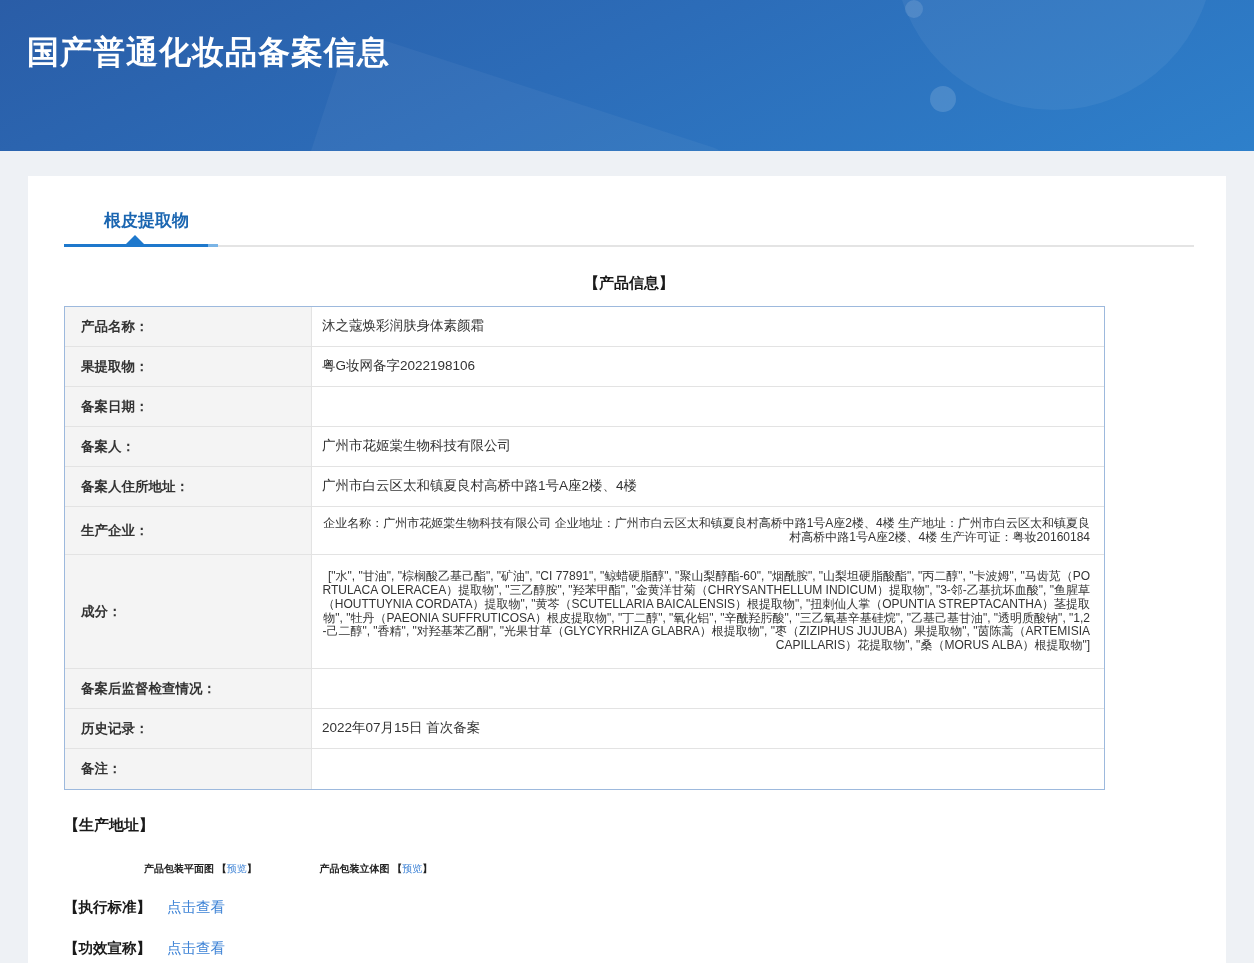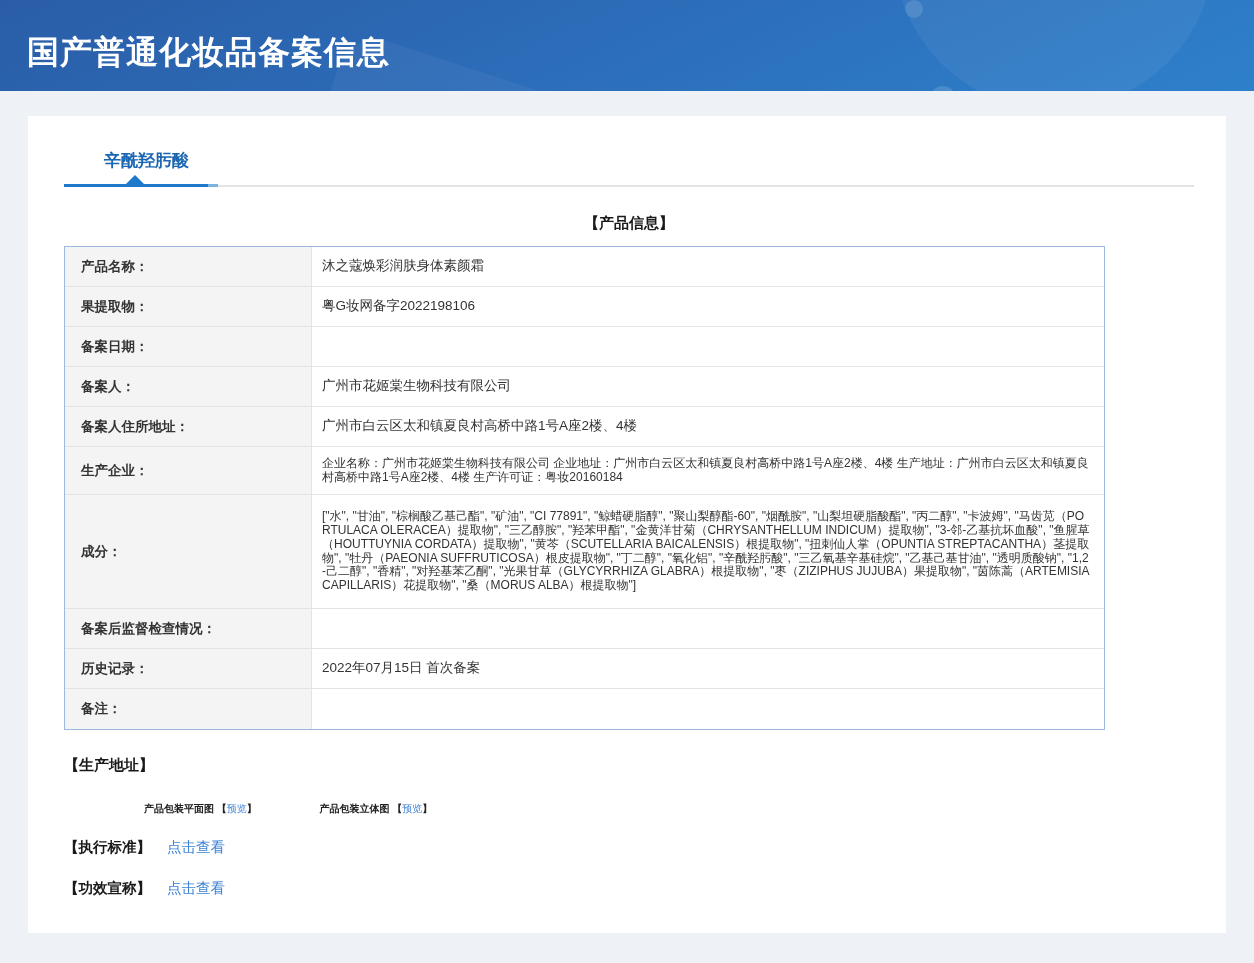--- a/index.html
+++ b/index.html
@@ -8,21 +8,21 @@
     font-family: "Liberation Sans", "DejaVu Sans", sans-serif;
     background: #eef1f5;
     color: #333;
     width: 1254px;
     height: 963px;
     overflow: hidden;
   }
   
   .site-header {
     position: relative;
-    height: 91px;
+    height: 151px;
     background: linear-gradient(155deg, #2a5da7 0%, #2c6cb8 45%, #2e80cb 100%);
     overflow: hidden;
   }
   .site-header .deco { position: absolute; pointer-events: none; }
   .deco-circle-lg {
     width: 320px; height: 320px; border-radius: 50%;
     background: rgba(255,255,255,0.055);
     right: 40px; top: -210px;
   }
   .deco-rect {
@@ -112,20 +112,21 @@
   }
   .info-value {
     flex: 1 1 auto;
     background: #ffffff;
     font-size: 13.5px;
     color: #333;
     display: flex;
     align-items: center;
     padding: 6px 14px 6px 10px;
     line-height: 1.35;
+    text-align: right;
   }
   .info-row.tall { min-height: 48px; }
   .info-row.xtall { min-height: 114px; }
   .info-row.tall .info-value,
   .info-row.xtall .info-value {
     font-size: 12px;
     line-height: 1.16;
     word-break: break-all;
   }
   
@@ -162,21 +163,21 @@
   <div class="deco deco-circle-lg"></div>
   <div class="deco deco-rect"></div>
   <div class="deco deco-dot-1"></div>
   <div class="deco deco-dot-2"></div>
   <h1 class="page-title">国产普通化妆品备案信息</h1>
 </div>
 
 <div class="card">
 
   <div class="tab-bar">
-    <span class="tab-label">辛酰羟肟酸</span>
+    <span class="tab-label">根皮提取物</span>
     <div class="tab-rule"></div>
     <div class="tab-active-bar"></div>
     <div class="tab-active-tip"></div>
     <div class="tab-triangle"></div>
   </div>
 
   <div class="section-title first">【产品信息】</div>
 
   <div class="info-table">
     <div class="info-row">

